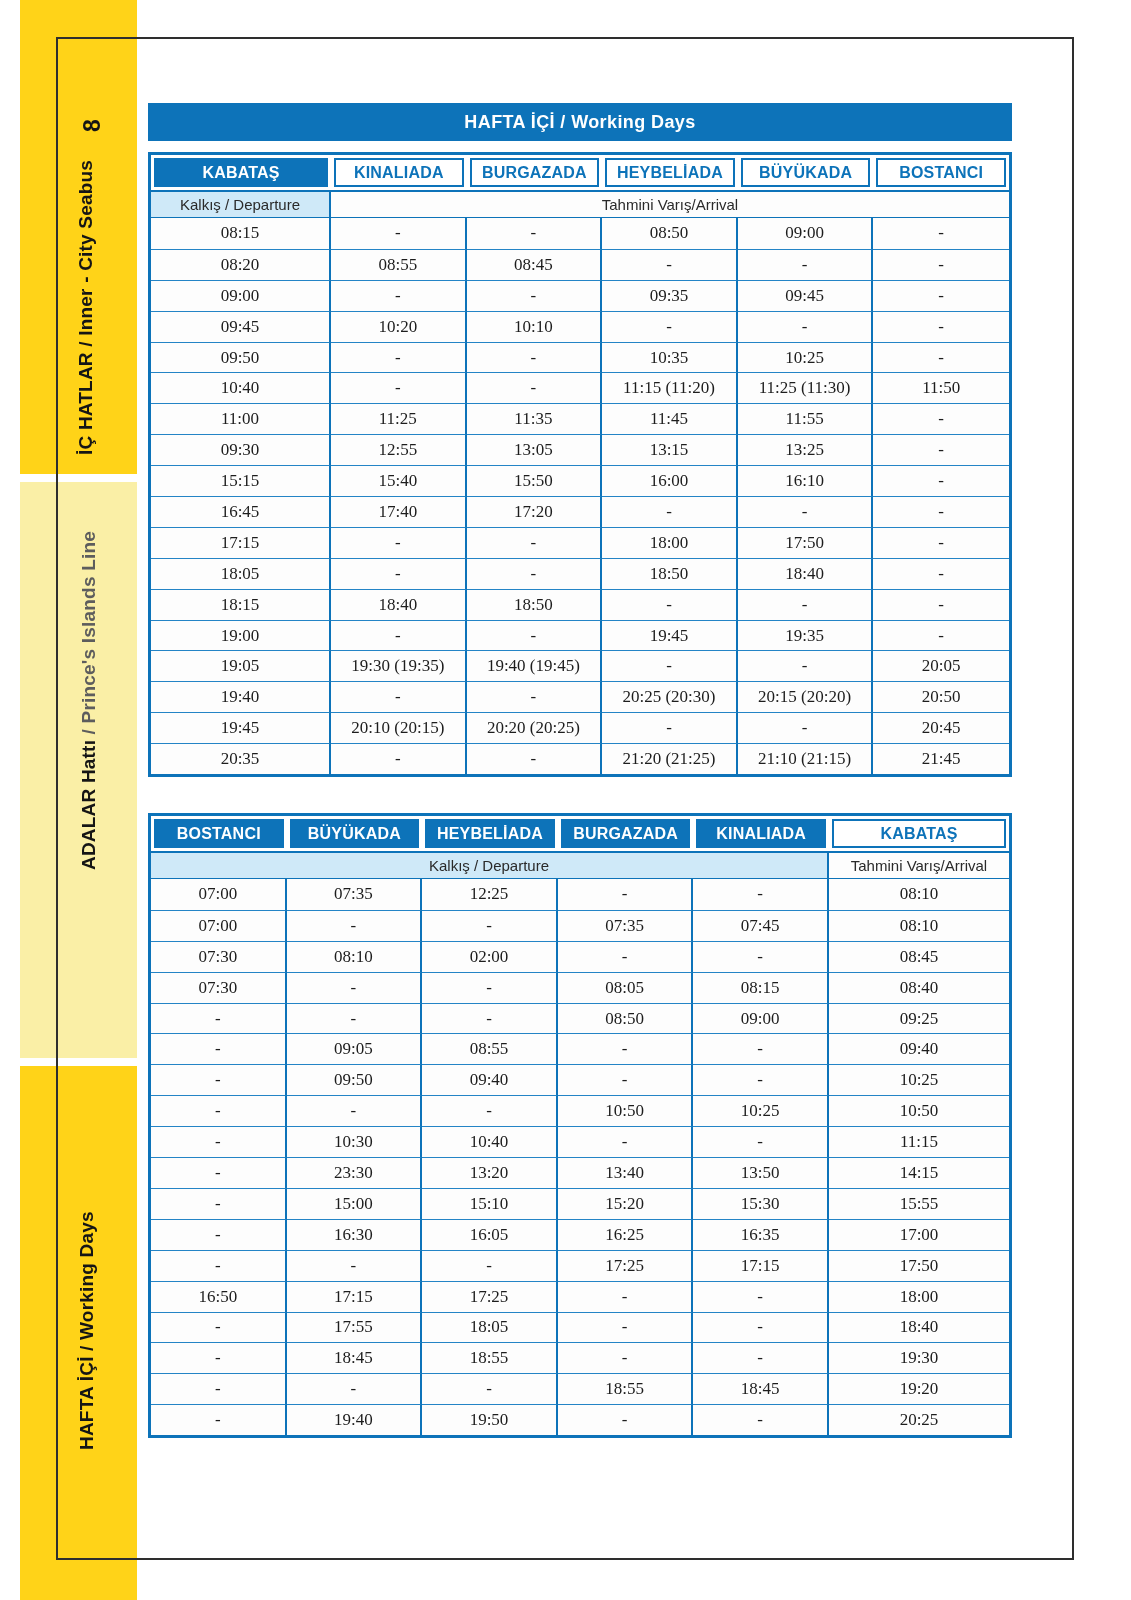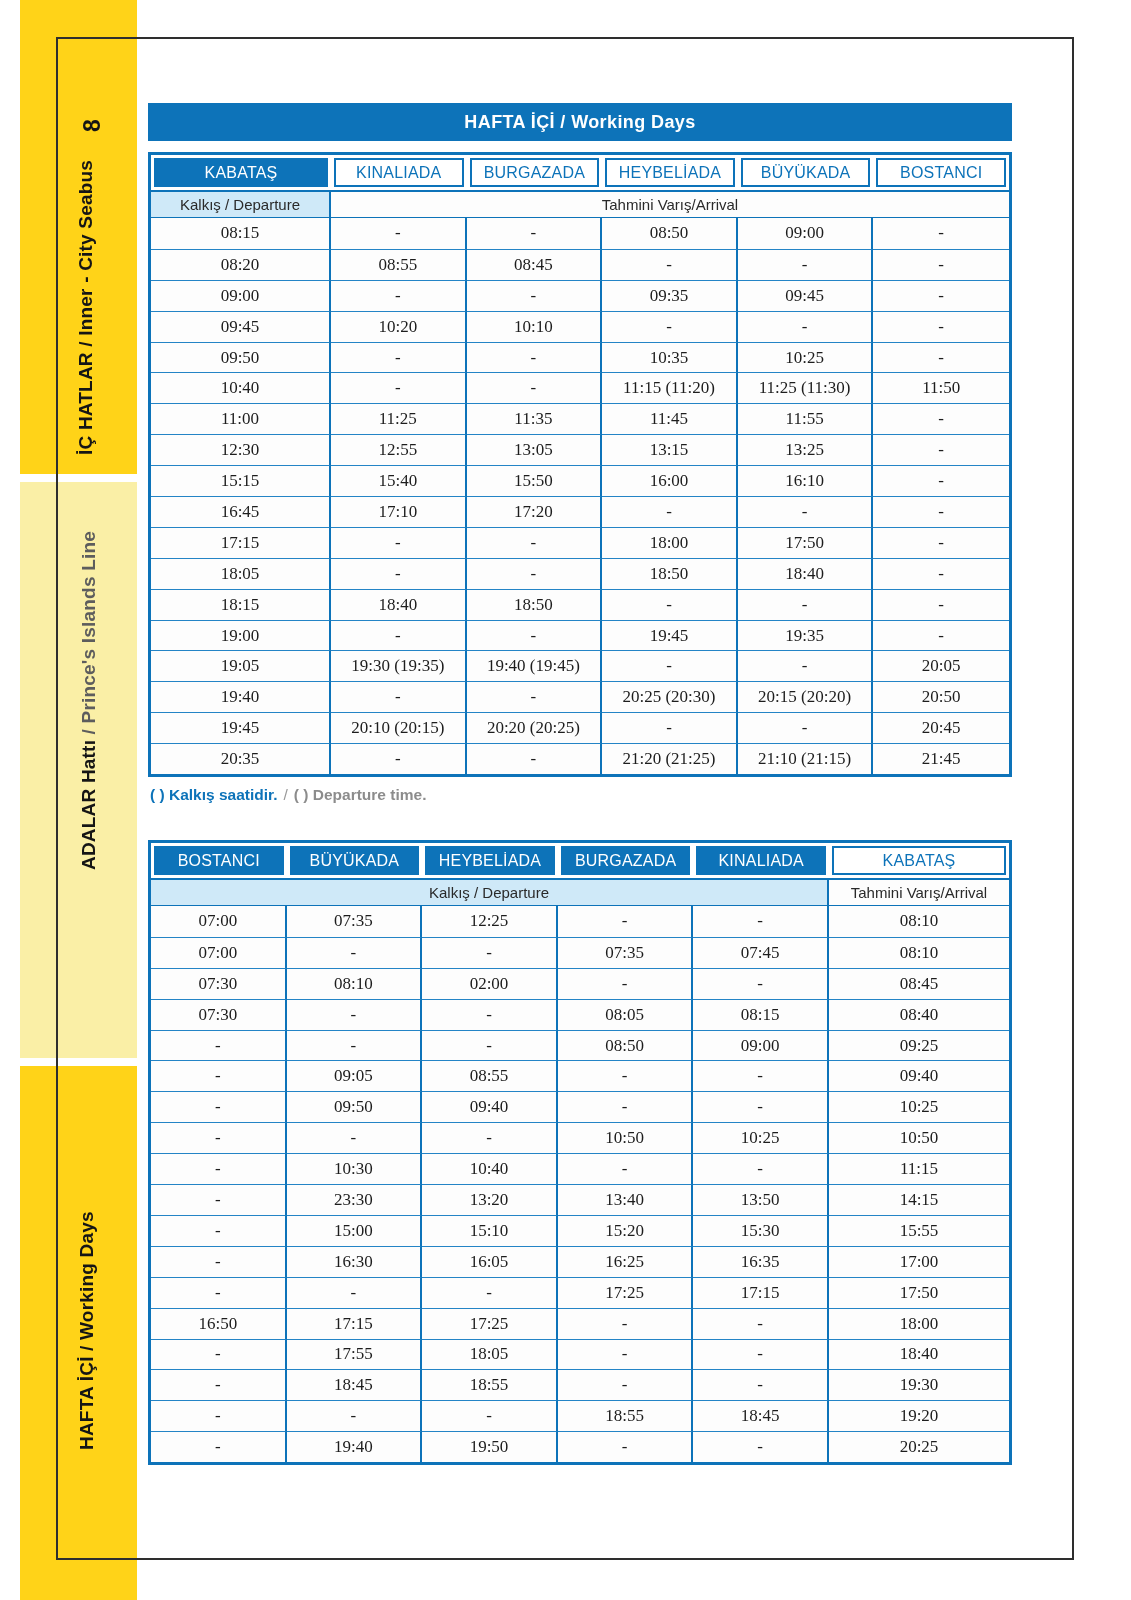--- a/index.html
+++ b/index.html
@@ -41,21 +41,21 @@
   
   .ttable{
     display:grid;border:3px solid var(--blue);background:#fdfdfd;
     grid-template-rows:35px 28px;grid-auto-rows:30.9px;
   }
   .t1{grid-template-columns:180px repeat(5,1fr);margin-top:11px;}
   .t2{grid-template-columns:repeat(5,1fr) 180px;margin-top:36px;}
   .hc{padding:3px;box-sizing:border-box;background:#fff;}
   .hbox{
     height:100%;display:flex;align-items:center;justify-content:center;
-    font-weight:normal;font-size:16px;box-sizing:border-box;letter-spacing:0.2px;
+    font-weight:bold;font-size:16px;box-sizing:border-box;letter-spacing:0.2px;
   }
   .hbox.solid{background:var(--blue);color:#fff;}
   .hbox.outline{border:2px solid var(--blue);color:var(--blue);}
   .sub{
     display:flex;align-items:center;justify-content:center;font-size:15px;color:#2a2a2a;
     border-top:2px solid var(--blue);border-bottom:1px solid var(--blue);box-sizing:border-box;
   }
   .sub.dep{background:var(--lightblue);}
   .t1 .sub.dep{grid-column:1;border-right:2px solid var(--blue);}
   .t1 .sub.arr{grid-column:2 / 7;}
@@ -150,34 +150,34 @@
       <div class="cell c2">-</div>
       <div class="cell c3">11:15 (11:20)</div>
       <div class="cell c4">11:25 (11:30)</div>
       <div class="cell c5">11:50</div>
       <div class="cell c0">11:00</div>
       <div class="cell c1">11:25</div>
       <div class="cell c2">11:35</div>
       <div class="cell c3">11:45</div>
       <div class="cell c4">11:55</div>
       <div class="cell c5">-</div>
-      <div class="cell c0">12:30</div>
+      <div class="cell c0">09:30</div>
       <div class="cell c1">12:55</div>
       <div class="cell c2">13:05</div>
       <div class="cell c3">13:15</div>
       <div class="cell c4">13:25</div>
       <div class="cell c5">-</div>
       <div class="cell c0">15:15</div>
       <div class="cell c1">15:40</div>
       <div class="cell c2">15:50</div>
       <div class="cell c3">16:00</div>
       <div class="cell c4">16:10</div>
       <div class="cell c5">-</div>
       <div class="cell c0">16:45</div>
-      <div class="cell c1">17:10</div>
+      <div class="cell c1">17:40</div>
       <div class="cell c2">17:20</div>
       <div class="cell c3">-</div>
       <div class="cell c4">-</div>
       <div class="cell c5">-</div>
       <div class="cell c0">17:15</div>
       <div class="cell c1">-</div>
       <div class="cell c2">-</div>
       <div class="cell c3">18:00</div>
       <div class="cell c4">17:50</div>
       <div class="cell c5">-</div>
@@ -218,23 +218,20 @@
       <div class="cell c4">-</div>
       <div class="cell c5">20:45</div>
       <div class="cell c0">20:35</div>
       <div class="cell c1">-</div>
       <div class="cell c2">-</div>
       <div class="cell c3">21:20 (21:25)</div>
       <div class="cell c4">21:10 (21:15)</div>
       <div class="cell c5">21:45</div>
     </div>
 
-  <div class="footnote">
-    <span class="fn-tr">( ) Kalkış saatidir.</span><span class="fn-sep">/</span><span class="fn-en">( ) Departure time.</span>
-  </div>
 
   <div class="ttable t2">
     <div class="hc">
       <div class="hbox solid">BOSTANCI</div>
     </div>
     <div class="hc">
       <div class="hbox solid">BÜYÜKADA</div>
     </div>
     <div class="hc">
       <div class="hbox solid">HEYBELİADA</div>

